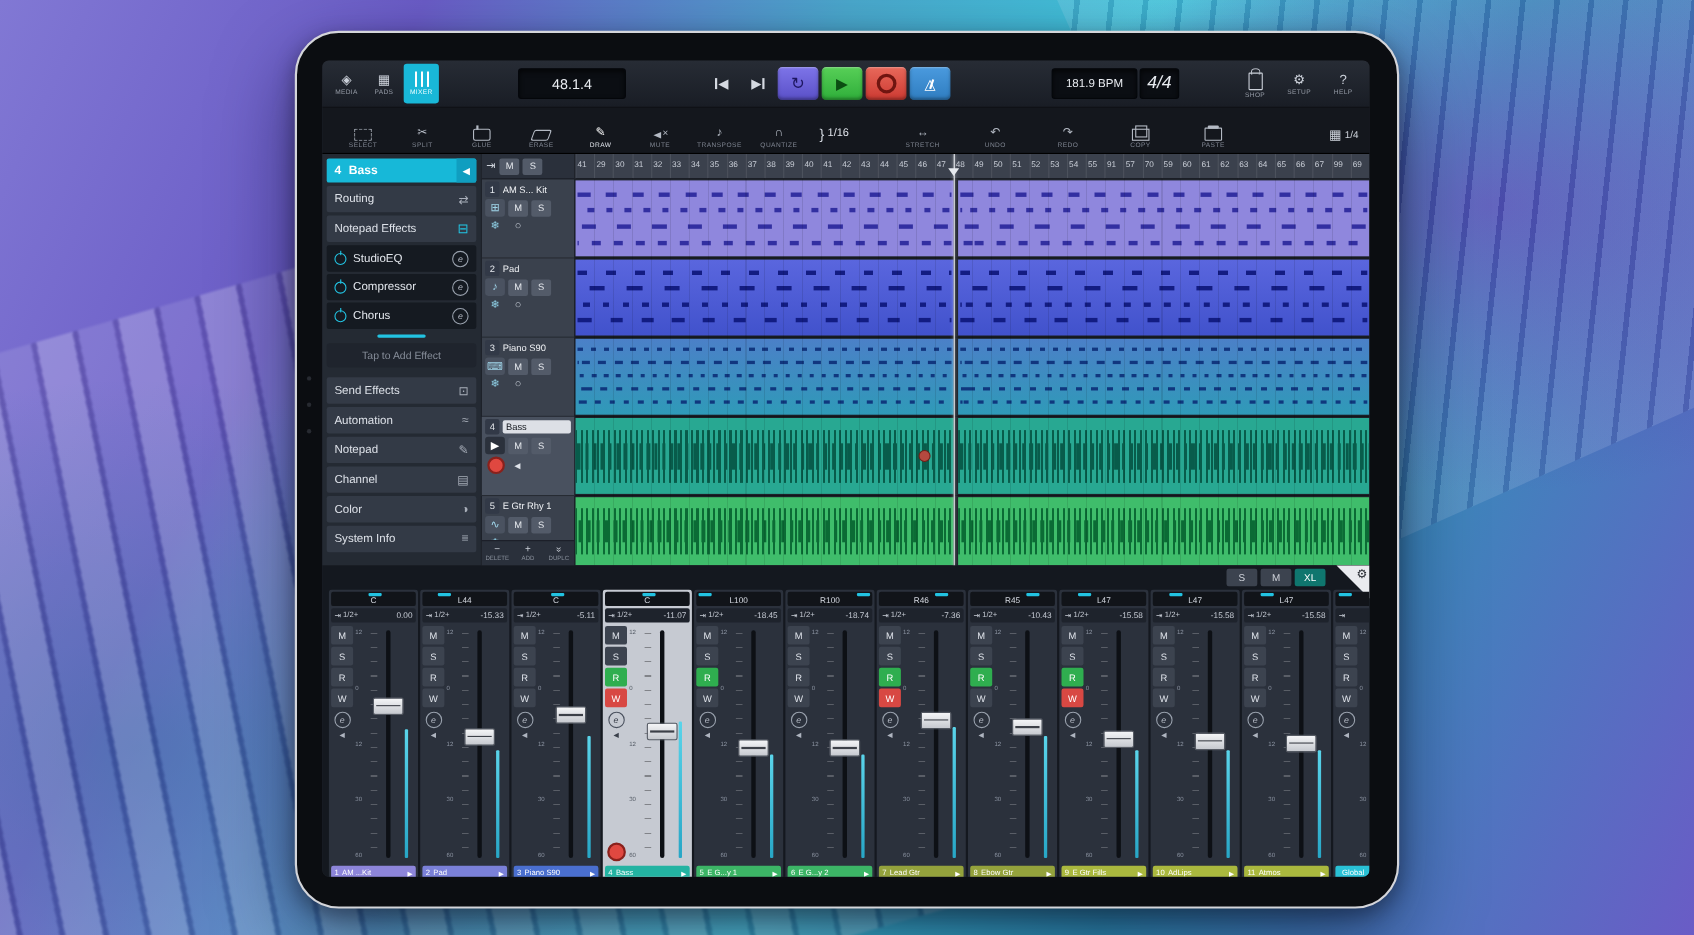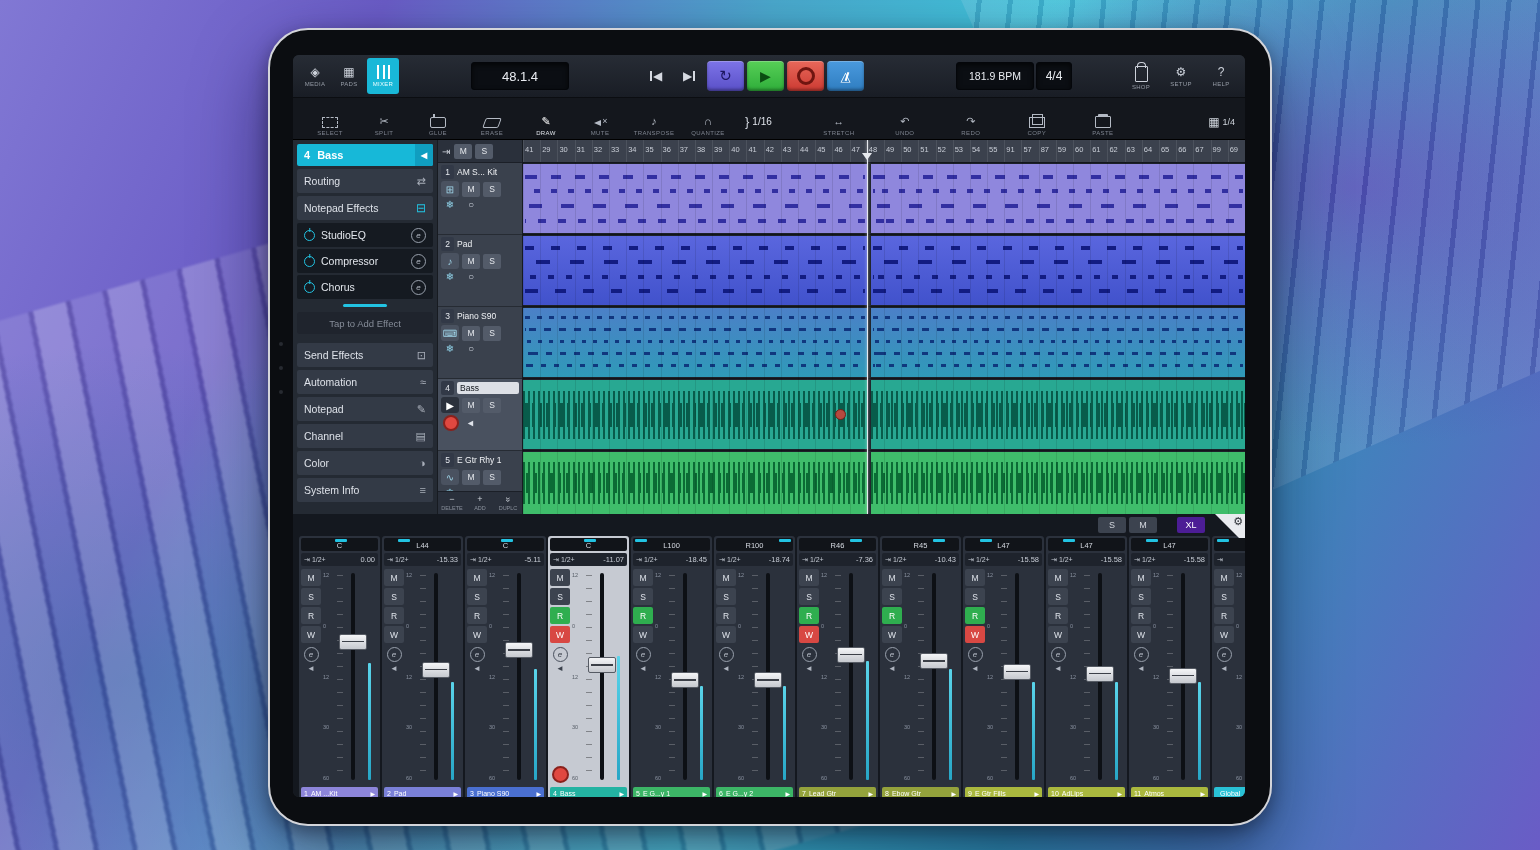--- a/index.html
+++ b/index.html
@@ -40,21 +40,21 @@
   .t-col{width:37px;box-shadow:inset 0 -2px 3px rgba(0,0,0,.35), inset 0 1px 0 rgba(255,255,255,.25);}
   .t-cycle{background:linear-gradient(#7d74e8,#5a50c8);font-size:15px;color:#1d1660;}
   .t-play{background:linear-gradient(#57cf57,#2fae3a);color:#0b4d12;font-size:14px;}
   .t-rec{background:linear-gradient(#e8685a,#cc3a32);}
   .rec-ring{width:12px;height:12px;border:3px solid #701510;border-radius:50%;}
   .t-metro{background:linear-gradient(#4a9ade,#2f7dc0);color:#fff;font-size:13px;}
   .gi-metro{position:relative;line-height:1;}
   .gi-metro::after{content:"";position:absolute;left:56%;top:2px;width:1.5px;height:9px;background:currentColor;transform:rotate(18deg);}
   .lcd-bpm-wrap{display:flex;gap:2px;margin-left:92px;}
   .lcd-bpm{width:76px;height:26px;font-size:10.5px;}
-  .lcd-sig{width:34px;height:26px;font-size:12px;}
+  .lcd-sig{width:34px;height:26px;font-size:16px;font-style:italic;}
   .utils{margin-left:auto;display:flex;gap:8px;margin-right:2px;}
   .gi-bag{width:11px;height:9px;border:1.5px solid currentColor;border-radius:1px;position:relative;margin-top:4px;}
   .gi-bag::before{content:"";position:absolute;top:-5px;left:1px;right:1px;height:5px;border:1.5px solid currentColor;border-bottom:none;border-radius:4px 4px 0 0;}
 
   
   .toolbar{height:36px;background:#14171d;border-bottom:1px solid #000;display:flex;align-items:flex-end;padding:2px 10px 3px;}
   .tools{display:flex;align-items:flex-end;}
   .tool{width:54px;display:flex;flex-direction:column;align-items:center;gap:2px;color:#b4bac4;cursor:pointer;}
   .tools2 .tool{width:66px;}
   .ticon{height:13px;min-width:14px;display:flex;align-items:center;justify-content:center;font-size:11px;line-height:13px;}
@@ -176,21 +176,21 @@
   .lane4 .dot{display:block;position:absolute;left:312px;top:30px;width:9px;height:9px;border-radius:50%;background:#b5493f;border:1px solid #6e2018;z-index:3;}
   .grid-overlay{position:absolute;left:0;right:0;top:22px;bottom:0;pointer-events:none;
     background:repeating-linear-gradient(90deg,rgba(0,0,0,.10) 0 1px,transparent 1px 17.19px);}
   .playhead{position:absolute;top:0;bottom:0;left:344px;width:1px;background:#e6e9ee;box-shadow:0 0 3px rgba(255,255,255,.8);z-index:4;}
   .ph-flag{position:absolute;left:339px;top:13px;width:0;height:0;border:5px solid transparent;border-top:7px solid #e6e9ee;z-index:5;}
 
   
   .mixer{height:288px;background:#14181f;position:relative;}
   .mixer-top{height:22px;display:flex;align-items:center;justify-content:flex-end;gap:3px;padding-right:40px;}
   .size-btn{width:28px;height:16px;background:#3c434f;border-radius:2px;color:#d4d8df;font-size:9px;display:flex;align-items:center;justify-content:center;cursor:pointer;}
-  .size-btn.active{background:#4c1d95;color:#fff;margin-left:17px;}
+  .size-btn.active{background:#0f766e;color:#fff;}
   .corner{position:absolute;top:0;right:0;width:0;height:0;border-top:30px solid #e9ebef;border-left:30px solid transparent;cursor:pointer;}
   .corner-gear{position:absolute;top:1px;right:2px;font-size:11px;color:#2b2f36;cursor:pointer;z-index:2;}
   .strips{display:flex;gap:2px;padding-left:6px;height:266px;overflow:hidden;}
   .strip{flex:0 0 81px;width:81px;box-sizing:border-box;background:#2b313c;border-radius:3px;padding:2px;display:flex;flex-direction:column;gap:2px;}
   .strip.sel{background:#c6cad2;}
   .pan{height:13px;flex:0 0 13px;background:#111419;border-radius:2px;position:relative;display:flex;align-items:center;justify-content:center;color:#d6dae2;font-size:7.5px;cursor:pointer;}
   .pind{position:absolute;top:1px;height:3px;width:12px;background:#22c3e2;border-radius:1px;}
   .pval{position:relative;z-index:1;margin-top:2px;}
   .io{height:13px;flex:0 0 13px;background:#1e232c;border-radius:2px;display:flex;align-items:center;gap:2px;color:#c6cbd4;font-size:7px;padding:0 3px;cursor:pointer;}
   .iov{margin-left:auto;font-size:7.5px;}
@@ -567,21 +567,21 @@
               <span class="rnum">48</span>
               <span class="rnum">49</span>
               <span class="rnum">50</span>
               <span class="rnum">51</span>
               <span class="rnum">52</span>
               <span class="rnum">53</span>
               <span class="rnum">54</span>
               <span class="rnum">55</span>
               <span class="rnum">91</span>
               <span class="rnum">57</span>
-              <span class="rnum">87</span>
+              <span class="rnum">70</span>
               <span class="rnum">59</span>
               <span class="rnum">60</span>
               <span class="rnum">61</span>
               <span class="rnum">62</span>
               <span class="rnum">63</span>
               <span class="rnum">64</span>
               <span class="rnum">65</span>
               <span class="rnum">66</span>
               <span class="rnum">67</span>
               <span class="rnum">99</span>

